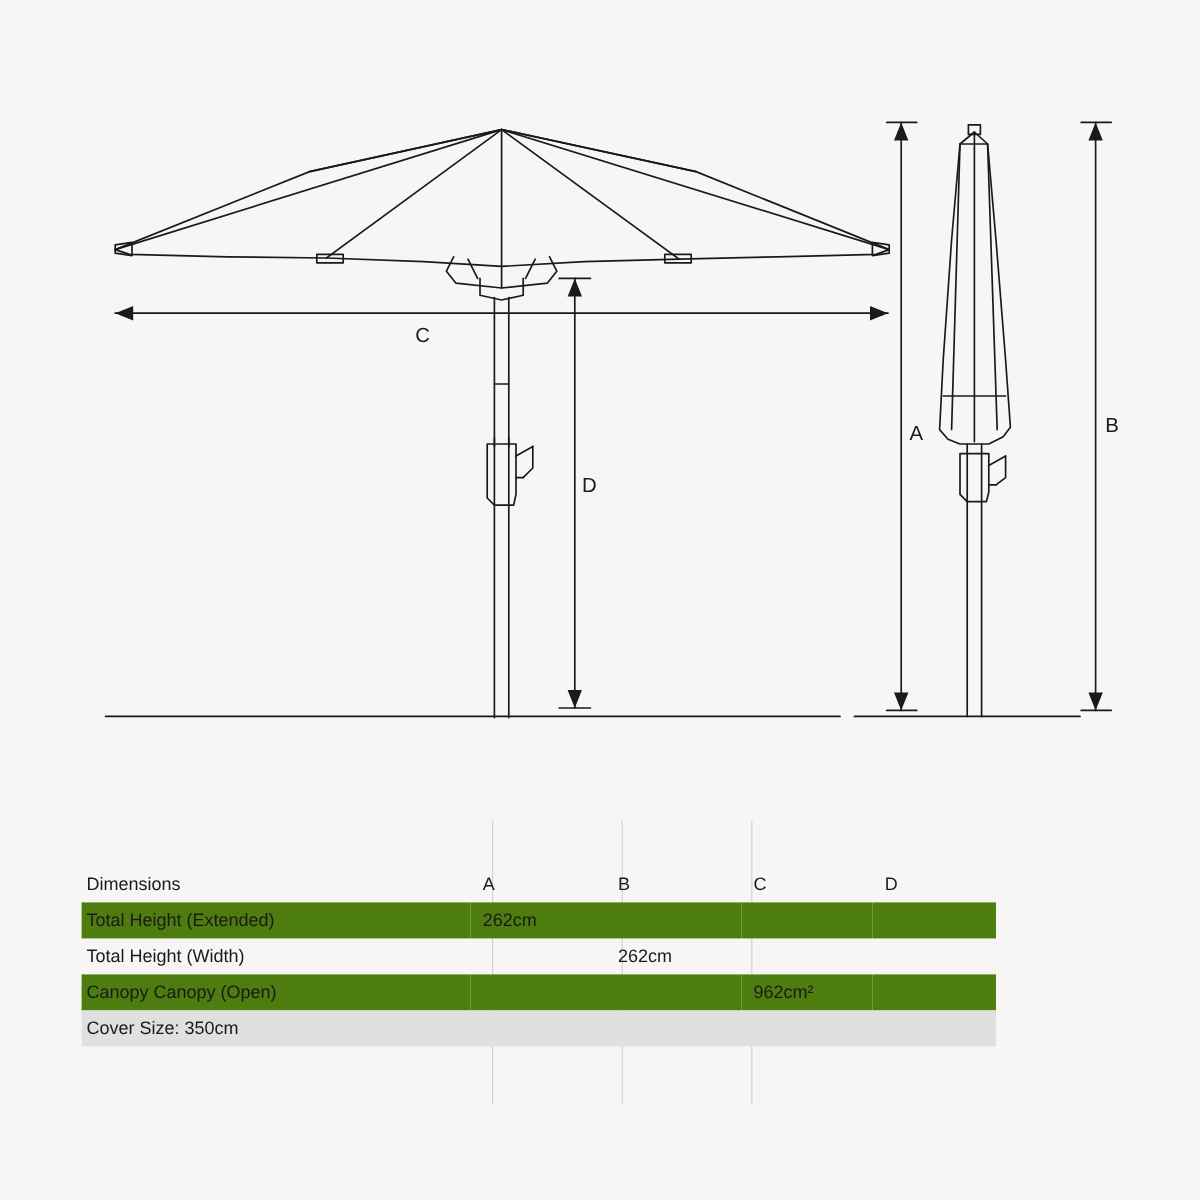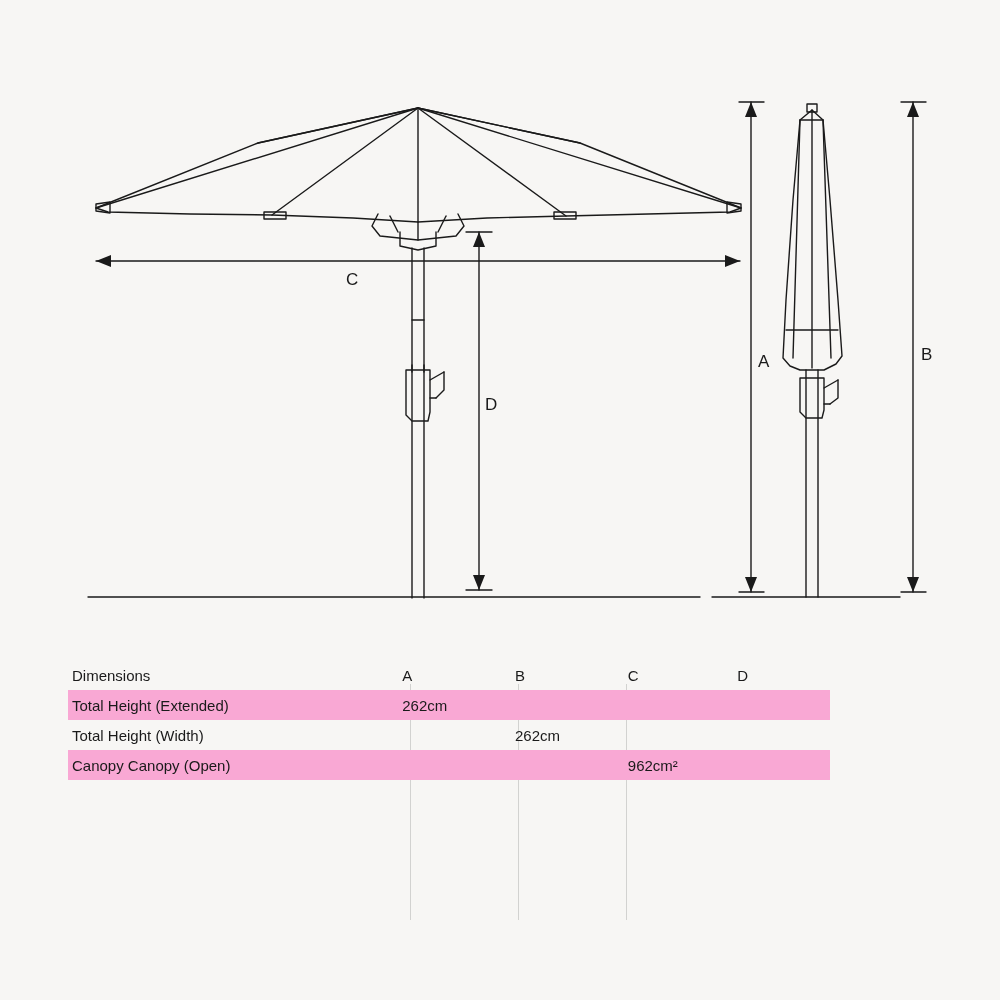--- a/index.html
+++ b/index.html
@@ -32,39 +32,39 @@
   }
   .label {
     font-family: "Liberation Sans", sans-serif;
     font-size: 17px;
     fill: #1a1a1a;
   }
   
   .spec-table {
     position: absolute;
     left: 68px;
-    top: 660px;
+    top: 722px;
     width: 762px;
     border-collapse: collapse;
     font-size: 15px;
     color: #1a1a1a;
   }
   .spec-table td, .spec-table th {
     padding: 0;
     height: 30px;
     vertical-align: middle;
     font-weight: normal;
     text-align: left;
   }
   .spec-table .c-name { width: 342px; padding-left: 4px; }
   .spec-table .c-a { width: 108px; padding-left: 10px; }
   .spec-table .c-b { width: 108px; padding-left: 10px; }
   .spec-table .c-c { width: 104px; padding-left: 10px; }
   .spec-table .c-d { width: 100px; padding-left: 10px; }
-  .row-shaded td { background: #f9a8d4; }
+  .row-shaded td { background: #4d7c0f; }
   .header-row td { background: transparent; font-size: 15px; }
   .colheader { color: #1a1a1a; }
   .footer-row td { background: #e0e0de; }
   .vline {
     position: absolute;
     top: 684px;
     width: 1px;
     height: 236px;
     background: #d2d2d0;
   }
@@ -223,16 +223,19 @@
 
       <tr class="row-shaded">
         <td class="c-name">Canopy Canopy (Open)</td>
         <td class="c-a"></td>
         <td class="c-b"></td>
         <td class="c-c">962cm²</td>
         <td class="c-d"></td>
       </tr>
 
 
+      <tr class="footer-row">
+        <td class="c-name" colspan="5">Cover Size: 350cm</td>
+      </tr>
     </tbody>
   </table>
 
 </div>
 
 </body></html>

